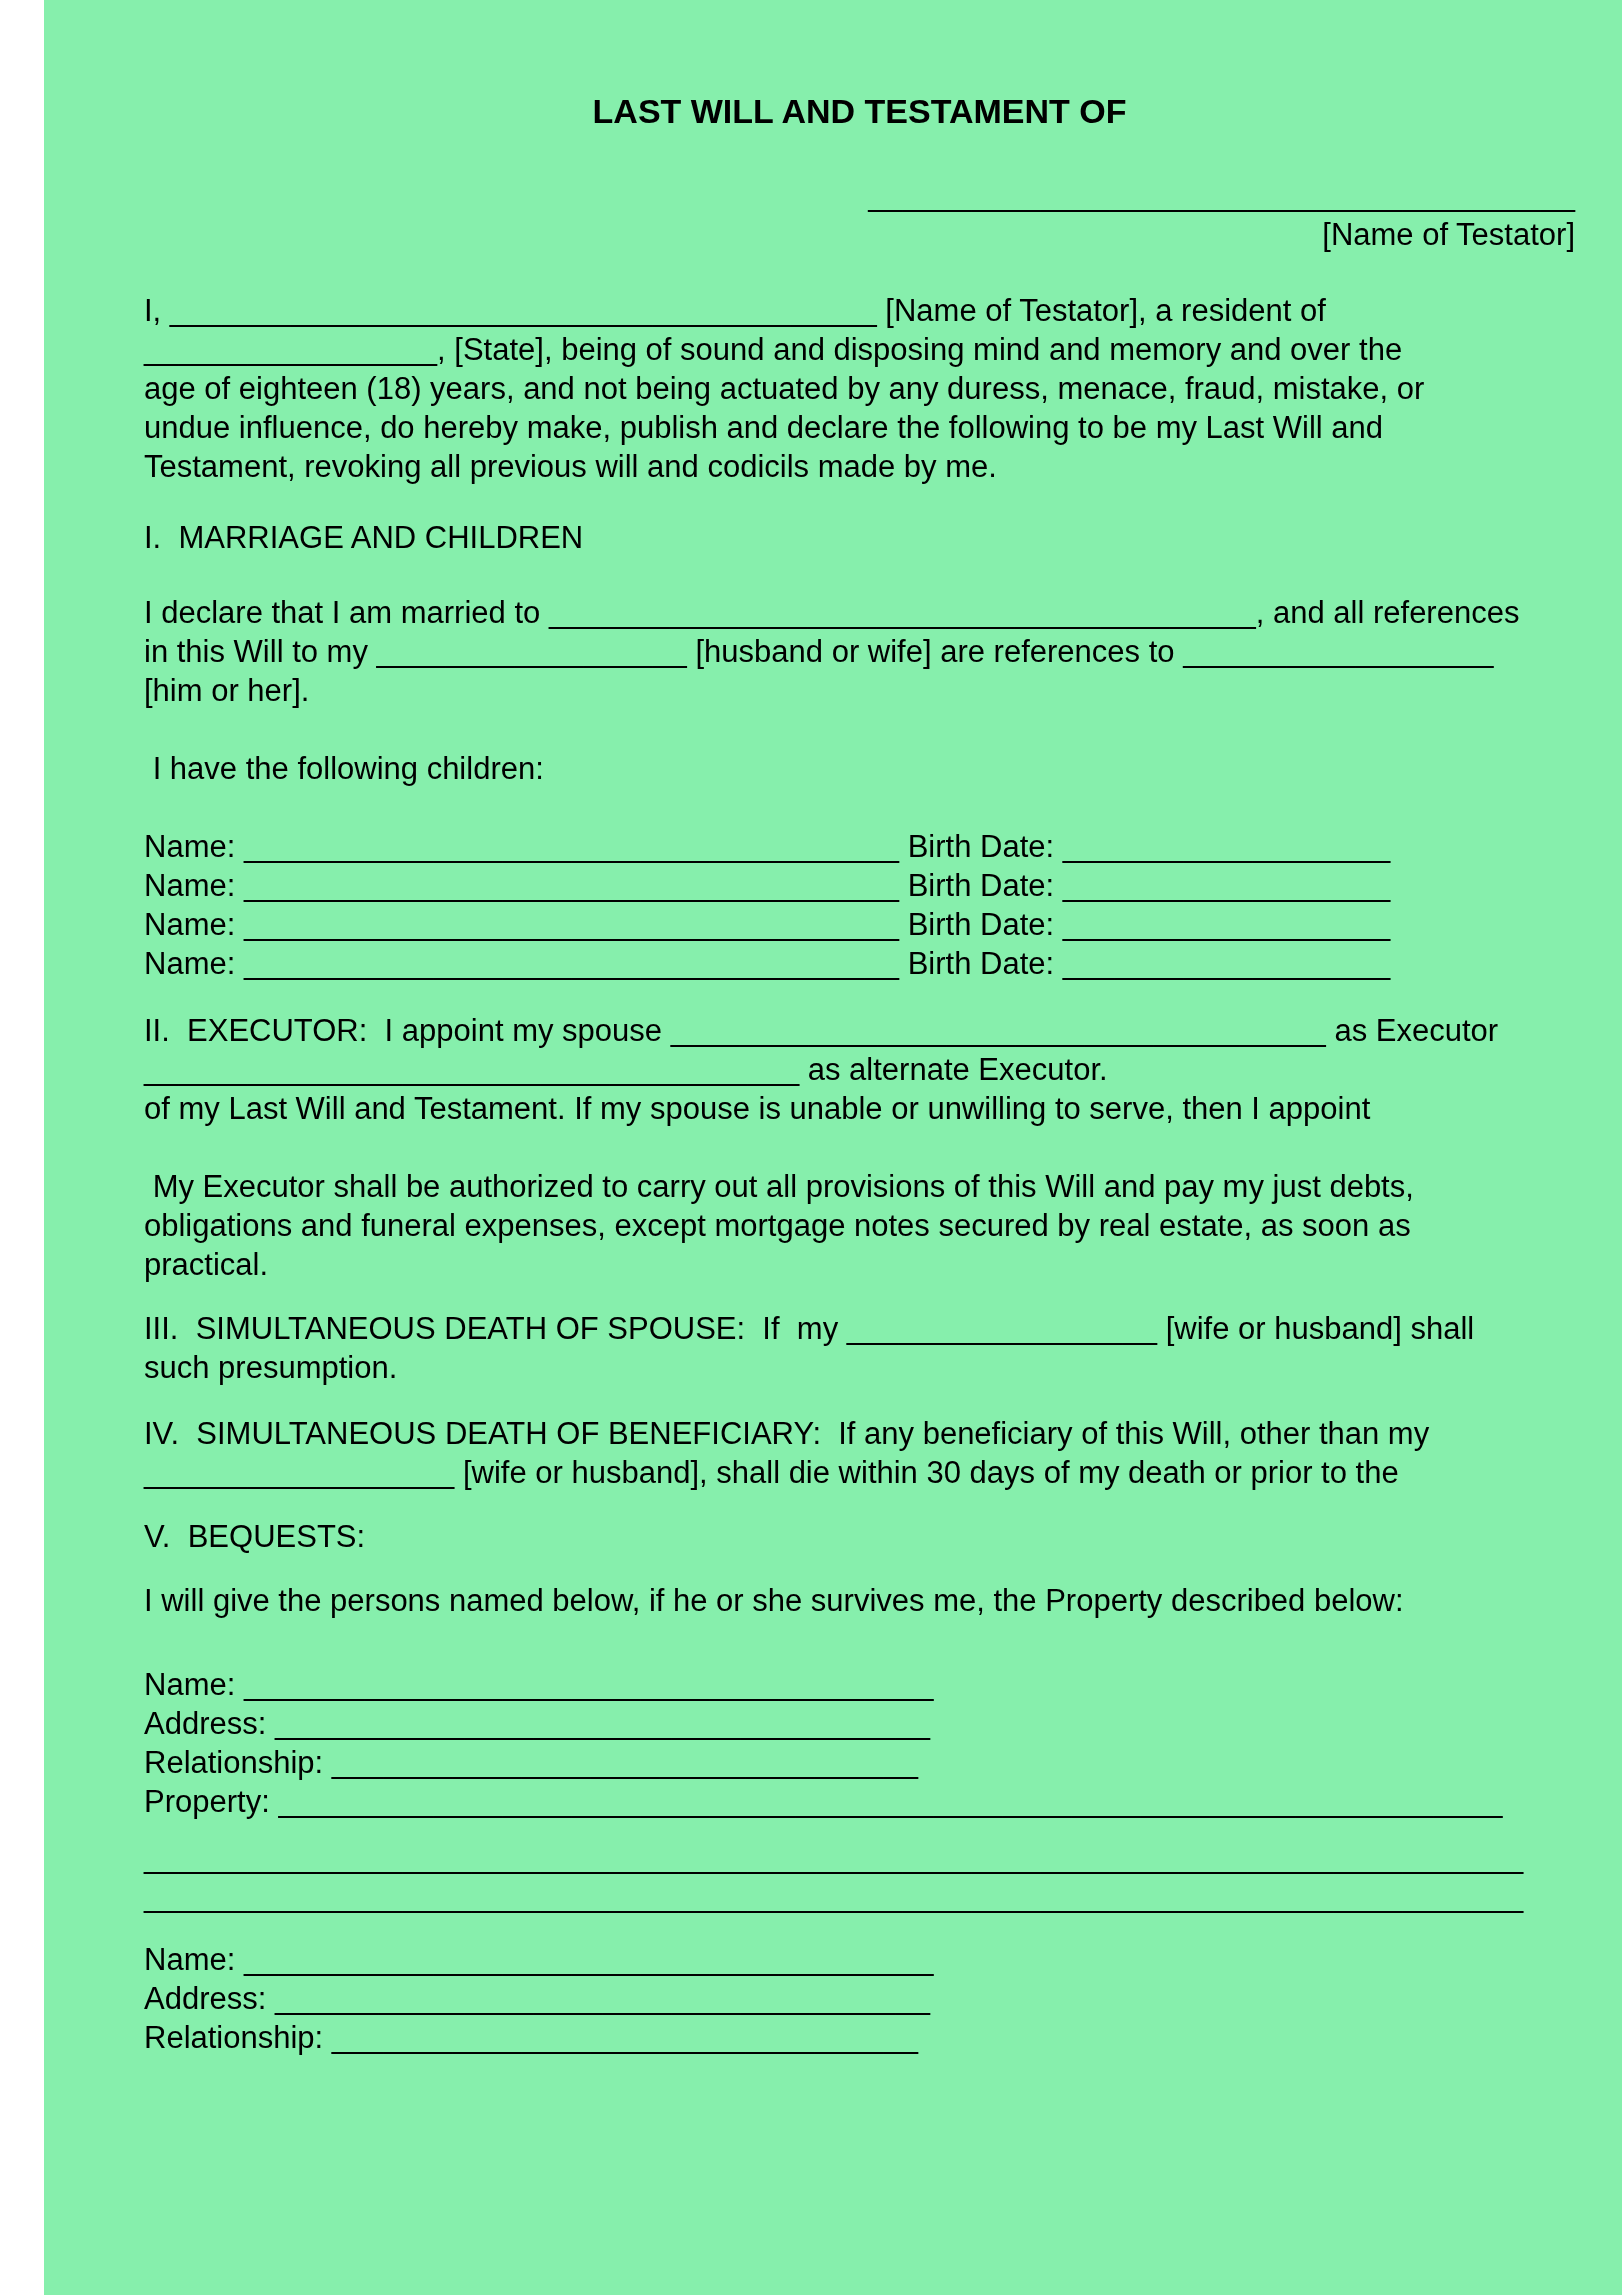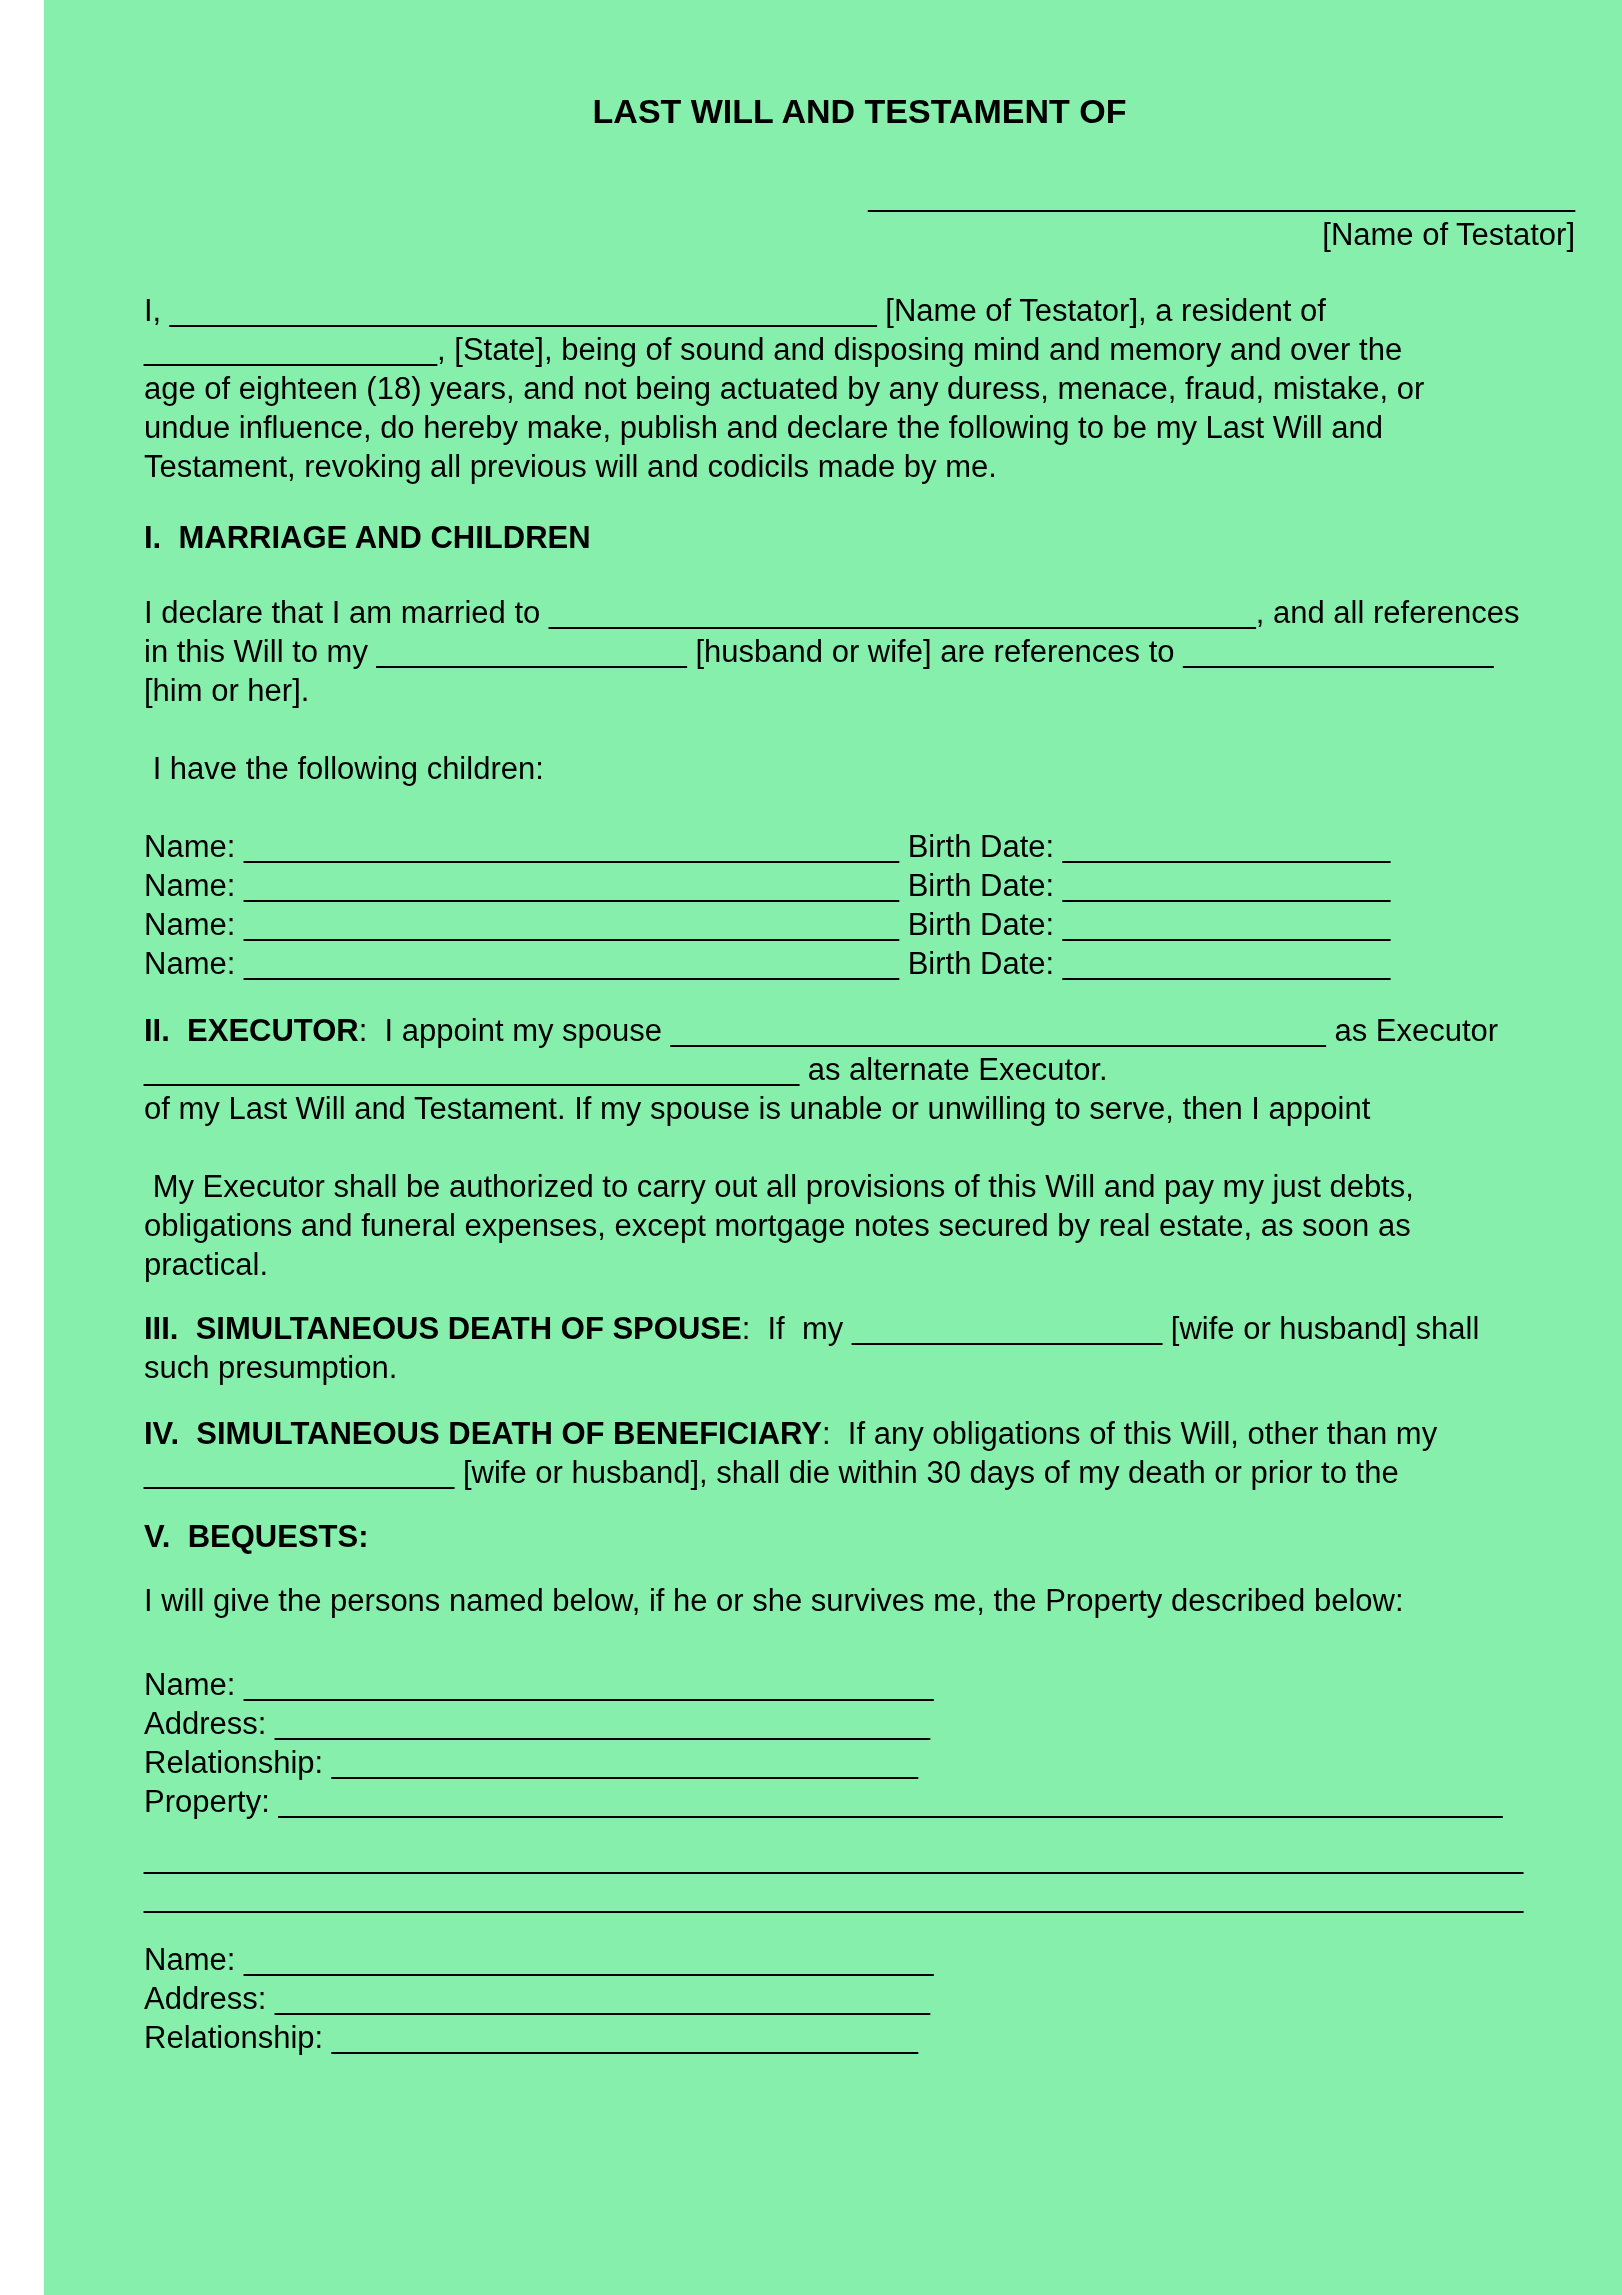--- a/index.html
+++ b/index.html
@@ -18,21 +18,21 @@
     font-size: 31px;
     line-height: 39px;
     padding: 92px 92px 0 100px;
     overflow: hidden;
     margin-left: 44px;
   }
   .line {
     white-space: pre-wrap;
     min-height: 39px;
   }
-  .b { font-weight: bold; }
+  .b { font-weight: normal; }
   .title-line {
     text-align: center;
     font-weight: bold;
     font-size: 34px;
     white-space: pre-wrap;
   }
   .center { text-align: right; }
 </style>
 </head>
 <body>
@@ -80,21 +80,21 @@
     <div class="line">obligations and funeral expenses, except mortgage notes secured by real estate, as soon as</div>
     <div class="line">practical.</div>
   </div>
 
   <div style="margin-top:25px">
     <div class="line"><span class="b">III.  SIMULTANEOUS DEATH OF SPOUSE</span><span>:  If  my __________________ [wife or husband] shall</span></div>
     <div class="line">such presumption.</div>
   </div>
 
   <div style="margin-top:27.5px">
-    <div class="line"><span class="b">IV.  SIMULTANEOUS DEATH OF BENEFICIARY</span><span>:  If any obligations of this Will, other than my</span></div>
+    <div class="line"><span class="b">IV.  SIMULTANEOUS DEATH OF BENEFICIARY</span><span>:  If any beneficiary of this Will, other than my</span></div>
     <div class="line">__________________ [wife or husband], shall die within 30 days of my death or prior to the</div>
   </div>
 
   <div class="line" style="margin-top:25px"><span class="b">V.  BEQUESTS</span><span class="b">:</span></div>
 
   <div class="line" style="margin-top:25px">I will give the persons named below, if he or she survives me, the Property described below:</div>
 
   <div style="margin-top:45px">
     <div class="line">Name: ________________________________________</div>
     <div class="line">Address: ______________________________________</div>

